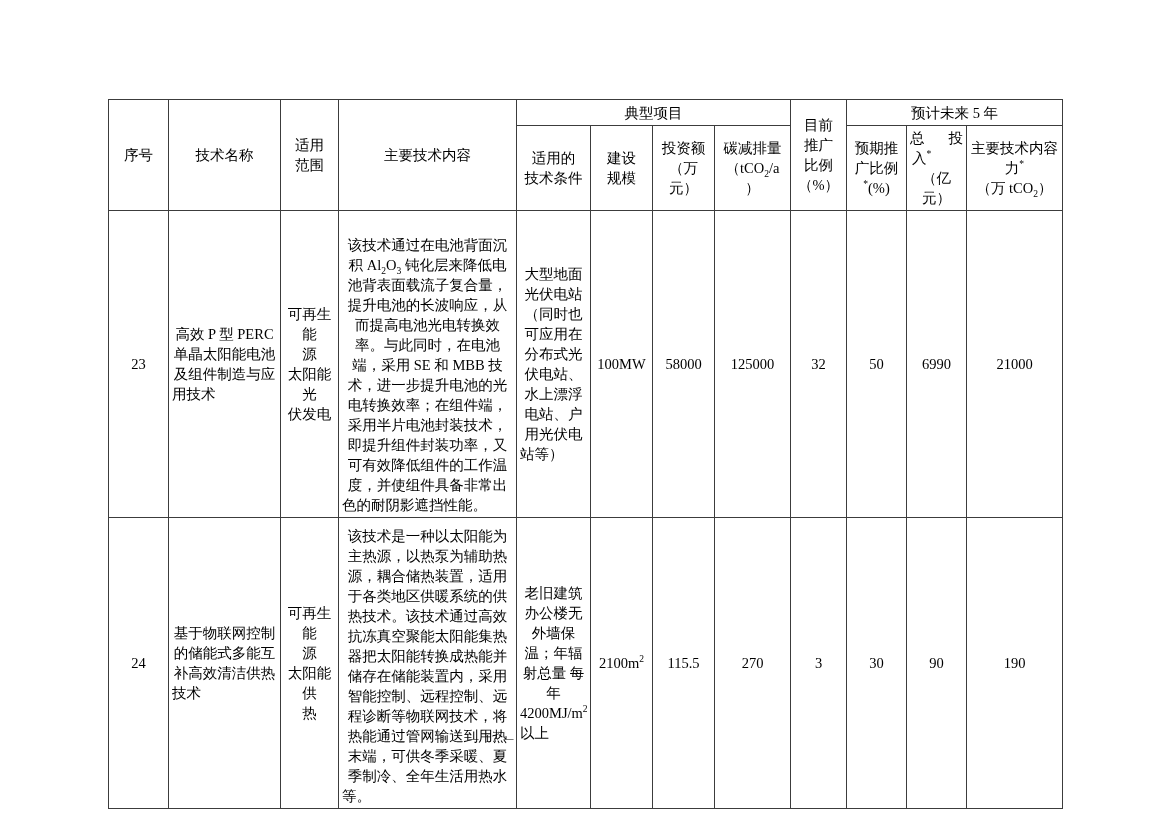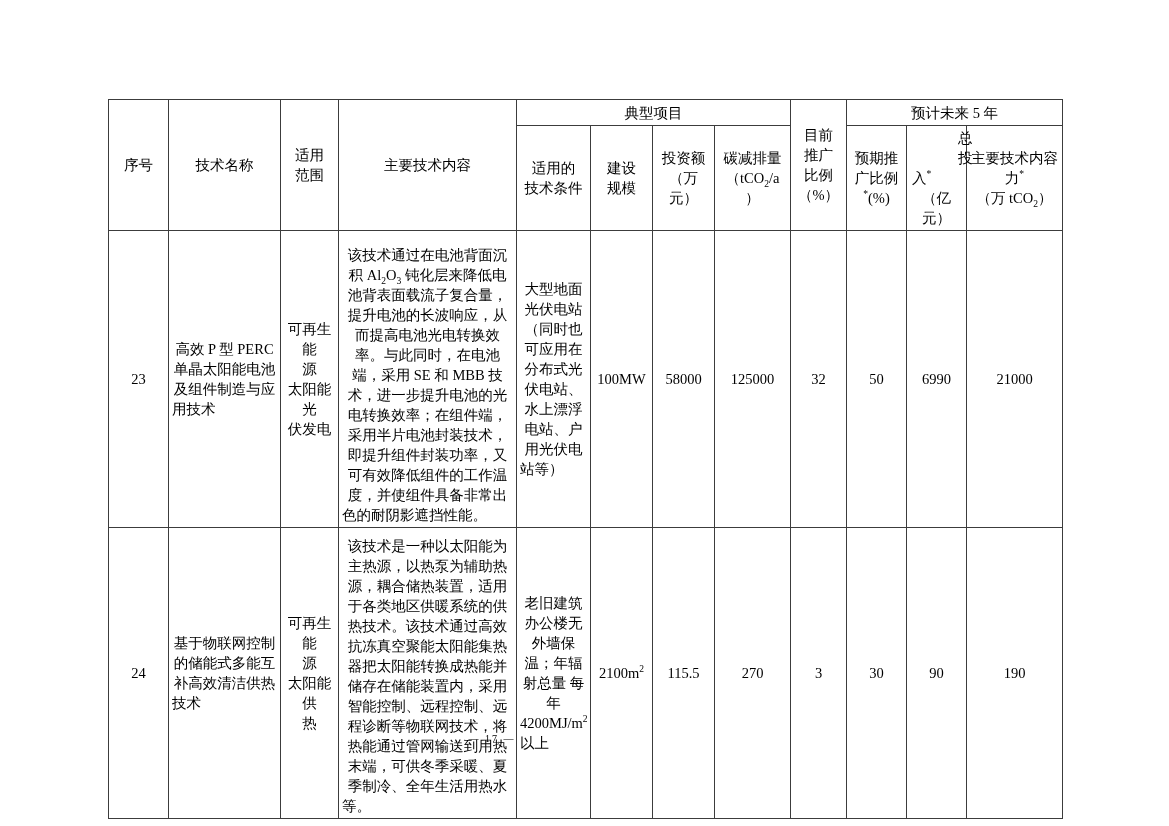--- a/index.html
+++ b/index.html
@@ -86,21 +86,20 @@
     padding: 6px 5px;
     line-height: 1.58;
     margin-left: 32px;
   }
   .row-tall td { height: 258px; }
 
   .hdr-spread {
     text-align: justify;
     text-align-last: justify;
     text-justify: inter-ideograph;
-    margin-left: 48px;
   }
 
   sup { font-size: 0.66em; vertical-align: super; line-height: 0; }
   sub { font-size: 0.66em; vertical-align: sub; line-height: 0; }
 
   .page-footer {
     position: absolute;
     left: 0;
     top: 733px;
     width: 984px;
@@ -189,21 +188,21 @@
     <tbody>
       <tr class="row-tall">
         <td>23</td>
         <td class="cell-just-name">高效 P 型 PERC 单晶太阳能电池及组件制造与应用技术</td>
         <td class="cell-left">
           <div>可再生能</div>
           <div>源</div>
           <div>太阳能光</div>
           <div>伏发电</div>
         </td>
-        <td class="cell-just" style="vertical-align:top;padding-top:14px">该技术通过在电池背面沉积 Al<sub>2</sub>O<sub>3</sub> 钝化层来降低电池背表面载流子复合量，提升电池的长波响应，从而提高电池光电转换效率。与此同时，在电池端，采用 SE 和 MBB 技术，进一步提升电池的光电转换效率；在组件端，采用半片电池封装技术，即提升组件封装功率，又可有效降低组件的工作温度，并使组件具备非常出色的耐阴影遮挡性能。</td>
+        <td class="cell-just" style="vertical-align:top;padding-top:24px">该技术通过在电池背面沉积 Al<sub>2</sub>O<sub>3</sub> 钝化层来降低电池背表面载流子复合量，提升电池的长波响应，从而提高电池光电转换效率。与此同时，在电池端，采用 SE 和 MBB 技术，进一步提升电池的光电转换效率；在组件端，采用半片电池封装技术，即提升组件封装功率，又可有效降低组件的工作温度，并使组件具备非常出色的耐阴影遮挡性能。</td>
         <td class="cell-cond">大型地面光伏电站（同时也可应用在分布式光伏电站、水上漂浮电站、户用光伏电站等）</td>
         <td>100MW</td>
         <td>58000</td>
         <td>125000</td>
         <td>32</td>
         <td>50</td>
         <td>6990</td>
         <td>21000</td>
       </tr>
 

